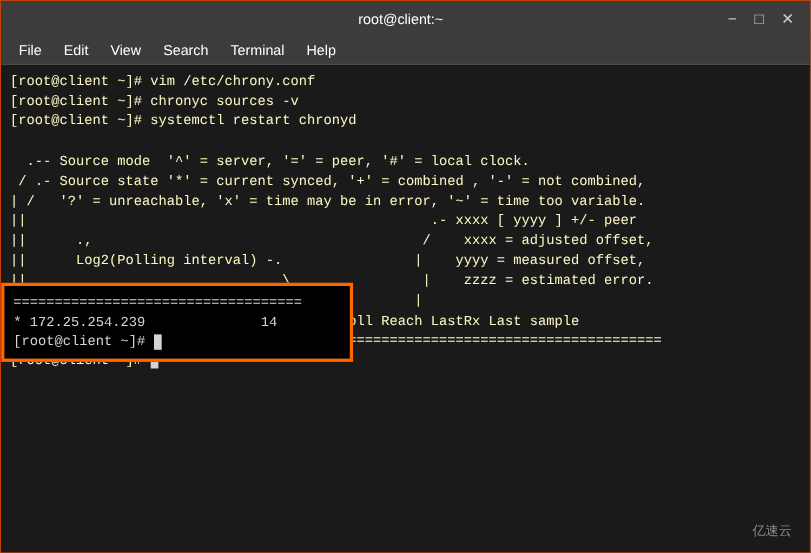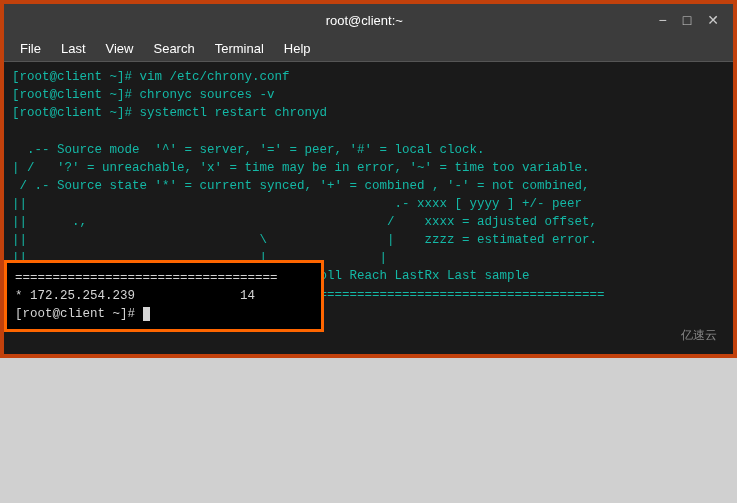--- a/index.html
+++ b/index.html
@@ -6,25 +6,25 @@
     body {
       width: 737px;
       height: 503px;
       background: #d0d0d0;
       font-family: 'Courier New', Courier, monospace;
       font-size: 13px;
       overflow: hidden;
     }
     .window {
       width: 737px;
-      height: 358px;
+      height: 503px;
       background: #2b2b2b;
       display: flex;
       flex-direction: column;
-      border: 4px solid #c2410c;
+      border: 1px solid #c2410c;
     }
     .title-bar {
       background: #3c3c3c;
       height: 32px;
       display: flex;
       align-items: center;
       justify-content: space-between;
       padding: 0 10px;
       flex-shrink: 0;
     }
@@ -70,21 +70,21 @@
       background: #1a1a1a;
       color: #d4d4d4;
       padding: 6px 8px;
       overflow: hidden;
       font-size: 12.5px;
       line-height: 1.45;
       position: relative;
     }
     .terminal-line {
       white-space: pre;
-      color: #14b8a6;
+      color: #fef9c3;
     }
     .overlay-box {
       position: absolute;
       top: 198px;
       left: 0px;
       width: 320px;
       background: #000000;
       border: 3px solid #ff6600;
       padding: 6px 8px;
       z-index: 10;
@@ -93,58 +93,59 @@
       white-space: pre;
       color: #d4d4d4;
       font-size: 12.5px;
       line-height: 1.45;
     }
     .watermark {
       position: absolute;
       bottom: 10px;
       right: 16px;
       color: #888;
-      font-family: Liberation Sans, sans-serif;
+      font-family: Liberation Mono, monospace;
       font-size: 12px;
     }
   </style>
 </head>
 <body>
 
 <div class="window">
 
   <div class="title-bar">
     <div style="width:60px"></div>
     <div class="title-bar-title">root@client:~</div>
     <div class="title-bar-controls">
       <button class="title-bar-btn">−</button>
       <button class="title-bar-btn">□</button>
       <button class="title-bar-btn">✕</button>
     </div>
   </div>
 
   <div class="menu-bar">
     <div class="menu-item">File</div>
-    <div class="menu-item">Last</div>
+    <div class="menu-item">Edit</div>
     <div class="menu-item">View</div>
     <div class="menu-item">Search</div>
     <div class="menu-item">Terminal</div>
     <div class="menu-item">Help</div>
   </div>
 
   <div class="terminal-content">
     <div class="terminal-line">[root@client ~]# vim /etc/chrony.conf</div>
     <div class="terminal-line">[root@client ~]# chronyc sources -v</div>
     <div class="terminal-line">[root@client ~]# systemctl restart chronyd</div>
     <div class="terminal-line">&nbsp;</div>
     <div class="terminal-line">  .-- Source mode  '^' = server, '=' = peer, '#' = local clock.</div>
+    <div class="terminal-line"> / .- Source state '*' = current synced, '+' = combined , '-' = not combined,</div>
     <div class="terminal-line">| /   '?' = unreachable, 'x' = time may be in error, '~' = time too variable.</div>
-    <div class="terminal-line"> / .- Source state '*' = current synced, '+' = combined , '-' = not combined,</div>
     <div class="terminal-line">||                                                 .- xxxx [ yyyy ] +/- peer</div>
     <div class="terminal-line">||      .,                                        /    xxxx = adjusted offset,</div>
+    <div class="terminal-line">||      Log2(Polling interval) -.                |    yyyy = measured offset,</div>
     <div class="terminal-line">||                               \                |    zzzz = estimated error.</div>
     <div class="terminal-line">||                               |               |</div>
     <div class="terminal-line">                                        Poll Reach LastRx Last sample</div>
     <div class="terminal-line">===============================================================================</div>
     <div class="terminal-line">[root@client ~]# <span style="background:#d4d4d4;color:#1a1a1a;">&nbsp;</span></div>
 
     <div class="overlay-box">
       <div class="overlay-line">===================================</div>
       <div class="overlay-line">* 172.25.254.239              14</div>
       <div class="overlay-line">[root@client ~]# <span style="background:#d4d4d4;color:#000;">&nbsp;</span></div>

